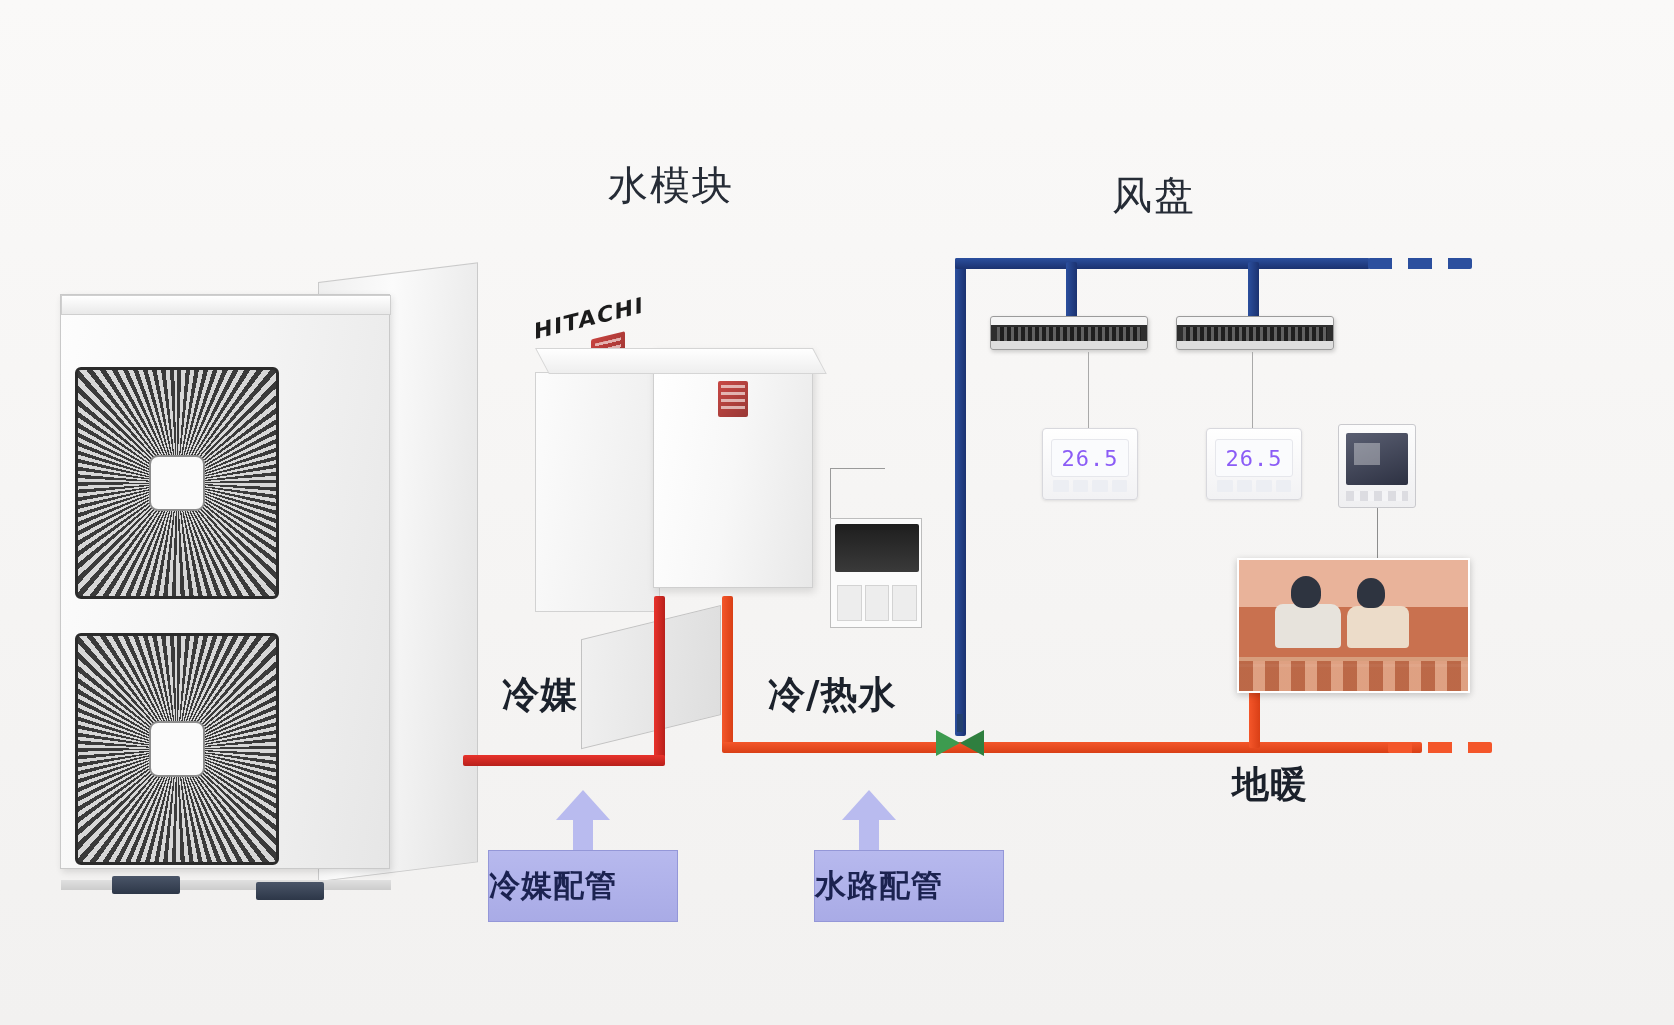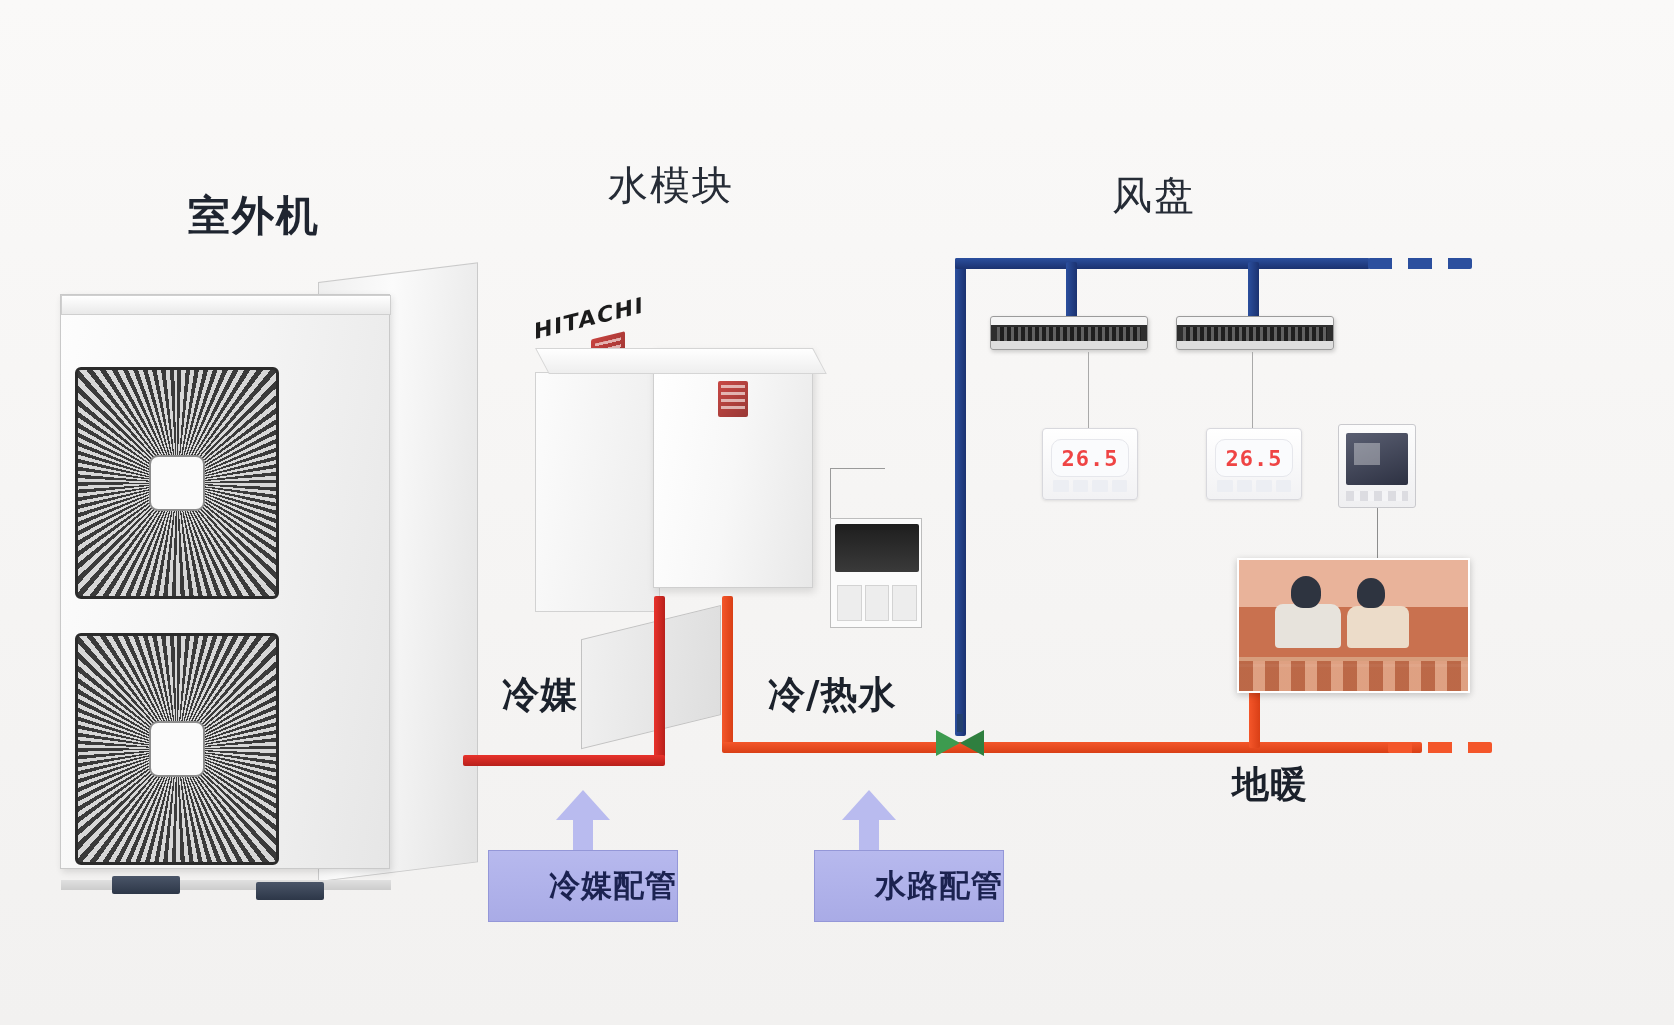--- a/index.html
+++ b/index.html
@@ -287,25 +287,25 @@
     width: 96px; height: 72px;
     background: linear-gradient(180deg,#ffffff,#f2f2f4);
     border: 1px solid #d8d8dd;
     border-radius: 4px;
     box-shadow: 0 1px 3px rgba(0,0,0,.10);
   }
   .thermo .lcd {
     position: absolute; left: 8px; top: 10px; right: 8px; height: 38px;
     background: #fafbfd;
     border: 1px solid #e6e7ec;
-    border-radius: 10px;
+    border-radius: 3px;
     display: flex; align-items: center; justify-content: center;
-    color: #ef4444;
+    color: #8b5cf6;
     font-size: 22px;
-    font-weight: bold;
+    font-weight: normal;
     letter-spacing: 1px;
     font-family: "DejaVu Sans Mono", "Liberation Mono", monospace;
   }
   .thermo .btns {
     position: absolute; left: 10px; right: 10px; bottom: 7px; height: 12px;
     display: grid; grid-template-columns: repeat(4,1fr); gap: 4px;
   }
   .thermo .btns i { display:block; background:#eceef3; border-radius:1px; }
   .thermo-wire {
     position: absolute; width: 1px; background: #a9a9a9;
@@ -376,21 +376,21 @@
     background: repeating-linear-gradient(90deg, #b75f3e 0 14px, #e0a183 14px 26px);
     opacity:.85;
   }
 
   
   .legend {
     position: absolute;
     width: 190px; height: 72px;
     background: linear-gradient(180deg,#b7b9ee,#a9abe6);
     border: 1px solid #9497d8;
-    display: flex; align-items: center; justify-content: flex-end;
+    display: flex; align-items: center; justify-content: flex-start;
     color: #1b2250;
     font-size: 31px;
     font-weight: bold;
     letter-spacing: 1px;
   }
   .arrow-up {
     position: absolute;
     width: 54px; height: 62px;
   }
   .arrow-up .shaft {
@@ -404,21 +404,20 @@
     border-right: 27px solid transparent;
     border-bottom: 30px solid #b9bbef;
   }
 </style>
 </head>
 <body>
 
 <div id="stage">
 
 
-  <div class="section-label" style="left:188px; top:188px;">室外机</div>
 
   <div class="section-label small" style="left:608px; top:158px;">水模块</div>
 
   <div class="section-label small" style="left:1112px; top:168px;">风盘</div>
 
   <div class="outdoor">
     <div class="od-side">
       <div class="od-hitachi">HITACHI</div>
       <div class="od-logo"></div>
       <div class="od-panel"></div>

